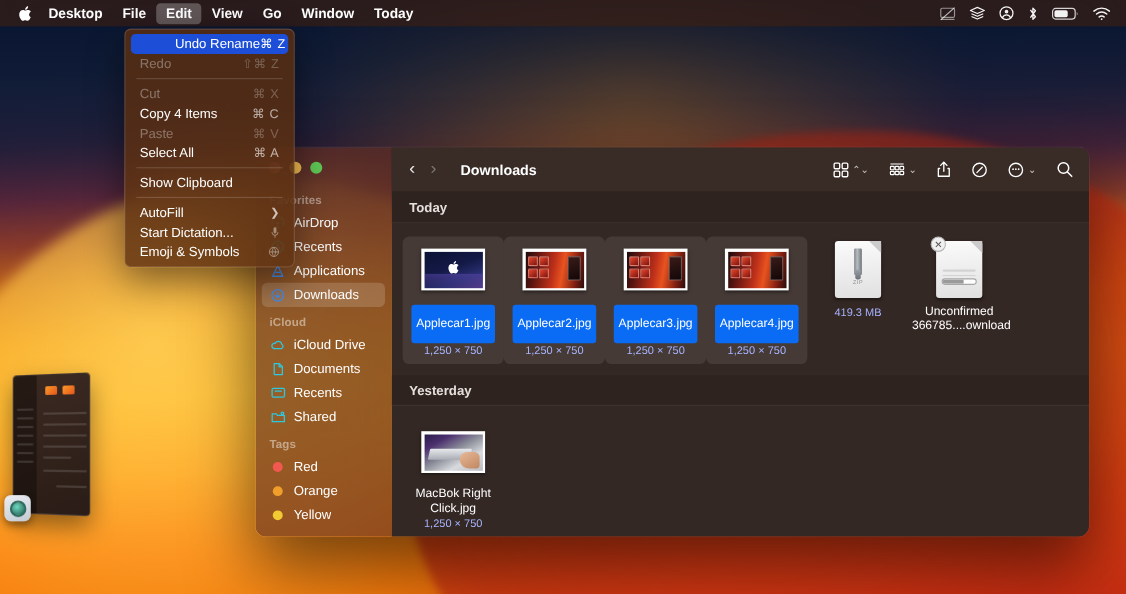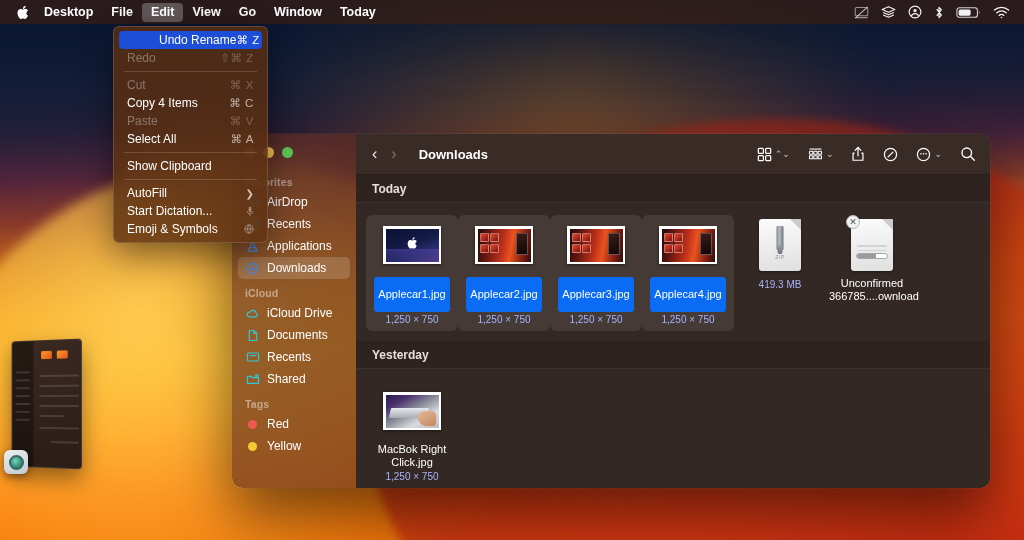--- a/index.html
+++ b/index.html
@@ -573,20 +573,26 @@
 
     <div class="sb-head">Tags</div>
     <div class="sb-item">
       <span class="sb-ico">
           <i class="dot" style="background:#f1584f"></i>
         </span>
       <span class="sb-label">Red</span>
     </div>
     <div class="sb-item">
       <span class="sb-ico">
+          <i class="dot" style="background:#f0a02a"></i>
+        </span>
+      <span class="sb-label">Orange</span>
+    </div>
+    <div class="sb-item">
+      <span class="sb-ico">
           <i class="dot" style="background:#f2cb33"></i>
         </span>
       <span class="sb-label">Yellow</span>
     </div>
   </div>
 
   <div id="main">
 
     <div id="toolbar">
       <div class="tb-nav">

